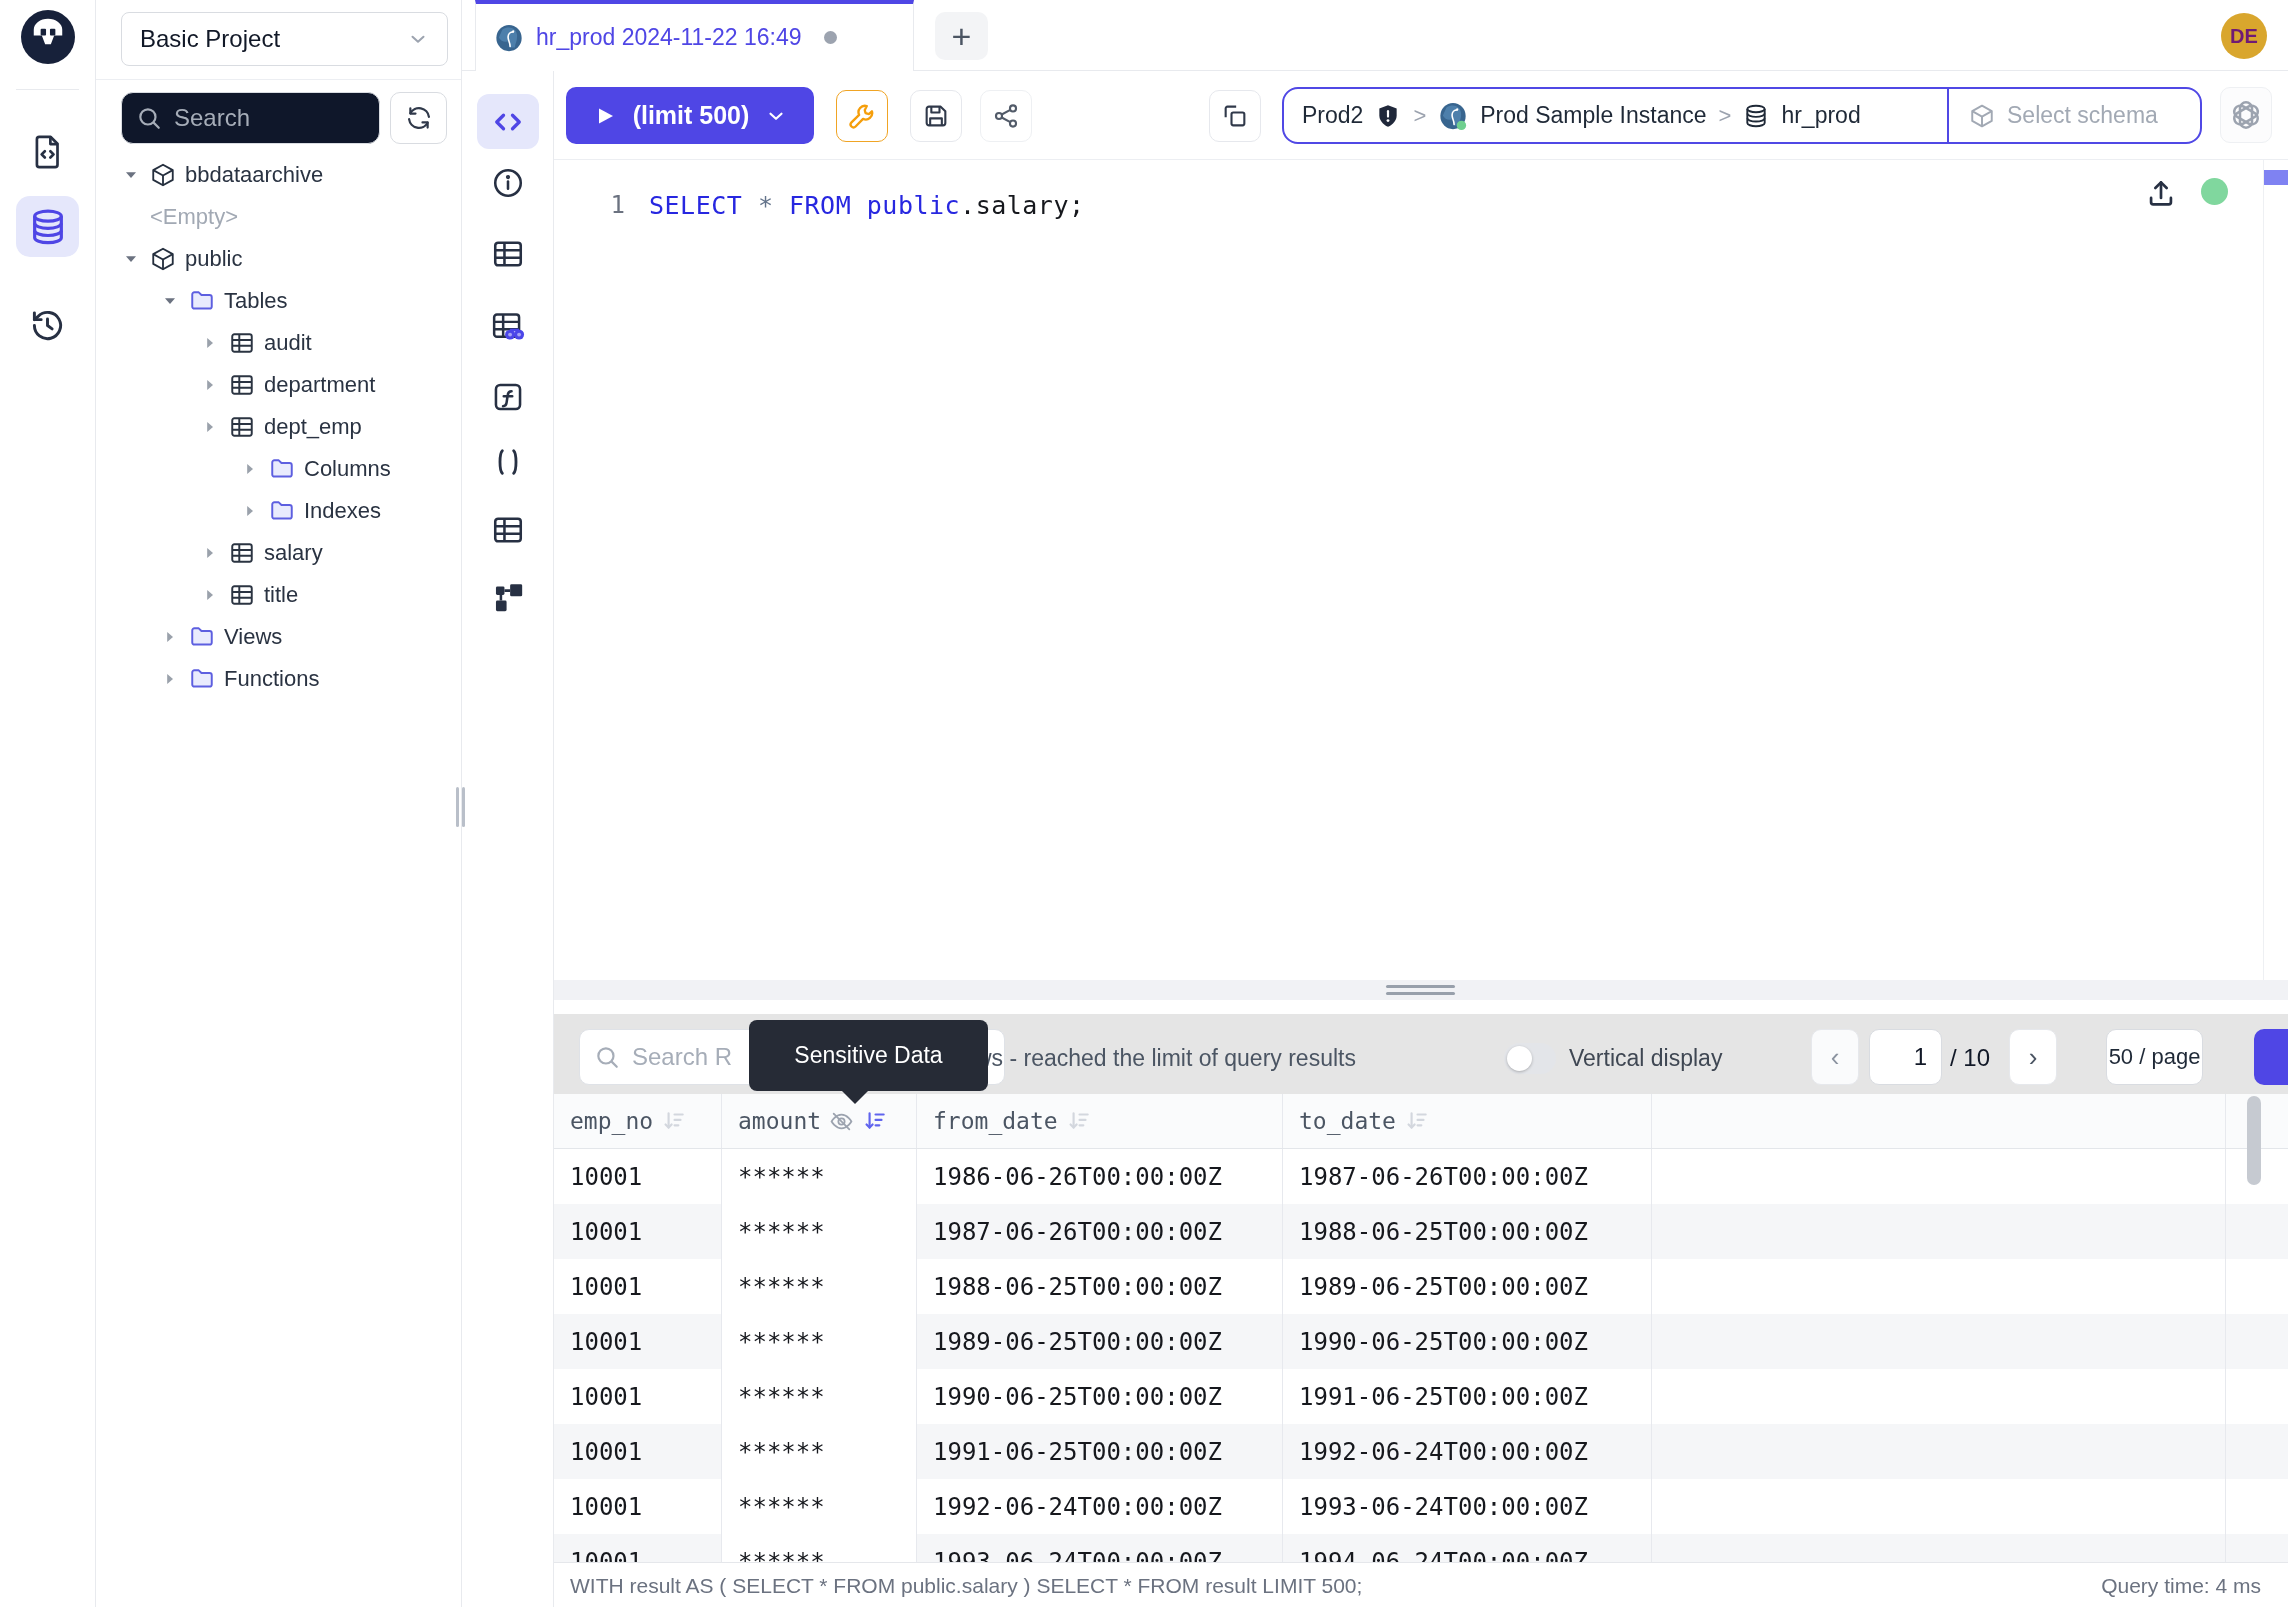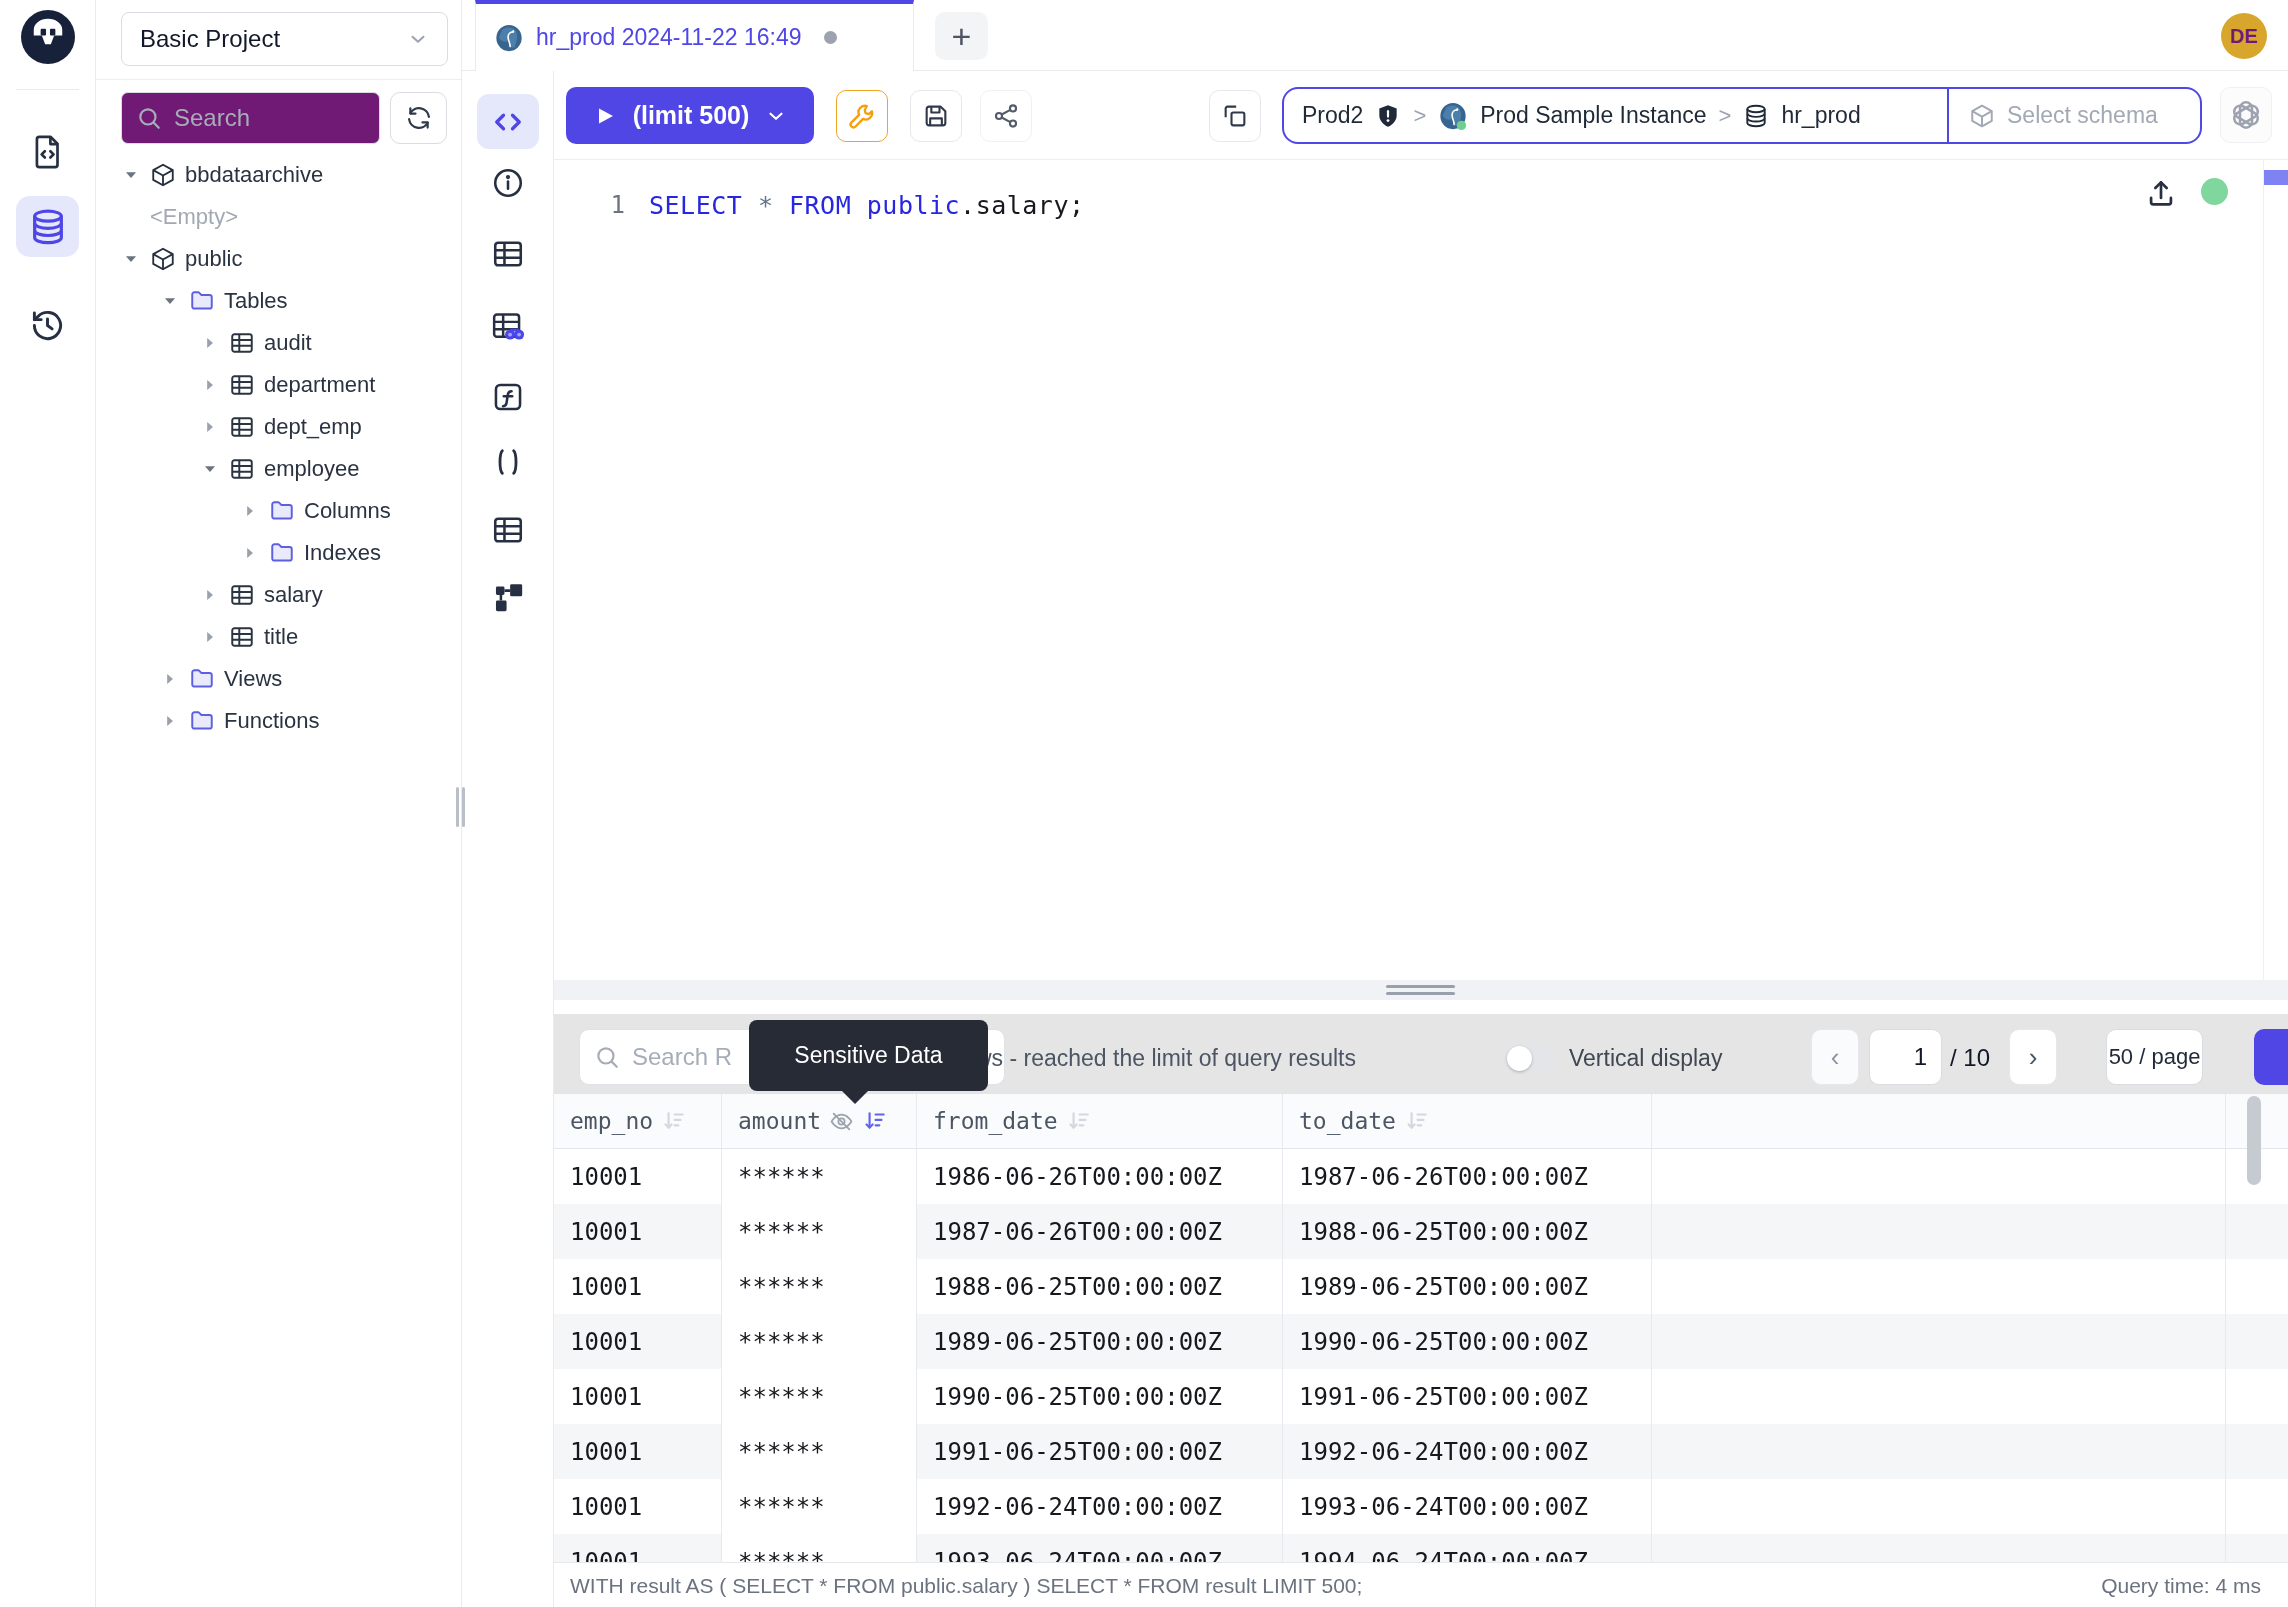--- a/index.html
+++ b/index.html
@@ -14,21 +14,21 @@
   .rail { position:absolute; left:0; top:0; width:96px; height:100%; background:#fff; border-right:1px solid #e8eaee; }
   .logo { position:absolute; left:21px; top:10px; }
   .rail-div { position:absolute; left:16px; right:16px; top:89px; border-top:1px solid #e8eaee; }
   .rail-btn { position:absolute; left:16px; width:63px; height:61px; border-radius:14px; display:flex; align-items:center; justify-content:center; }
   .rail-btn.active { background:#e5e7fb; }
 
   
   .sidepanel { position:absolute; left:96px; top:0; width:366px; height:100%; background:#fff; border-right:1px solid #e8eaee; }
   .proj-select { position:absolute; left:25px; top:12px; width:327px; height:54px; border:1px solid #d9dce1; border-radius:8px; display:flex; align-items:center; justify-content:space-between; padding:0 18px; font-size:24px; color:#111827; background:#fff; }
   .panel-div { position:absolute; left:0; right:0; top:79px; border-top:1px solid #eceef2; }
-  .search-box { position:absolute; left:25px; top:92px; width:259px; height:52px; border:1px solid #d9dce1; border-radius:7px; display:flex; align-items:center; gap:12px; padding:0 14px; background:#701a75; }
+  .search-box { position:absolute; left:25px; top:92px; width:259px; height:52px; border:1px solid #d9dce1; border-radius:12px; display:flex; align-items:center; gap:12px; padding:0 14px; background:#0f172a; }
   .search-box .ph { color:#a6adb8; font-size:24px; }
   .refresh-btn { position:absolute; left:294px; top:92px; width:57px; height:52px; border:1px solid #d9dce1; border-radius:10px; display:flex; align-items:center; justify-content:center; background:#fff; }
   .tree { position:absolute; left:0; right:0; top:154px; bottom:0; overflow:hidden; }
   .tree-row { height:42px; display:flex; align-items:center; gap:9px; font-size:22px; color:#2a3342; cursor:pointer; white-space:nowrap; }
   .tree-row .sp { width:20px; flex:0 0 20px; }
   .tree-row.muted { color:#a2a9b4; }
   .grip { position:absolute; left:456px; top:787px; width:12px; height:40px; display:flex; gap:3px; z-index:5; }
   .grip i { width:3px; height:100%; background:#b9bfc9; border-radius:2px; }
 
   
@@ -238,30 +238,20 @@
       </div>
       <div class="tree-row" style="padding-left: 104px;">
         <svg width="20" height="20" viewBox="0 0 20 20">
           <path d="M7.2 5v10L13 10z" fill="#9aa1ab"></path>
         </svg>
         <svg width="26" height="26" viewBox="0 0 24 24" fill="none" stroke="#2b3442" stroke-width="1.8">
           <rect x="3" y="4" width="18" height="16" rx="2"></rect>
           <path d="M3 9.3h18M3 14.6h18M9.5 4v16"></path>
         </svg>
         <span>dept_emp</span>
-      </div>
-      <div class="tree-row" style="padding-left: 104px;">
-        <svg width="20" height="20" viewBox="0 0 20 20">
-          <path d="M5 7.2h10L10 13z" fill="#6b7280"></path>
-        </svg>
-        <svg width="26" height="26" viewBox="0 0 24 24" fill="none" stroke="#2b3442" stroke-width="1.8">
-          <rect x="3" y="4" width="18" height="16" rx="2"></rect>
-          <path d="M3 9.3h18M3 14.6h18M9.5 4v16"></path>
-        </svg>
-        <span>employee</span>
       </div>
       <div class="tree-row" style="padding-left: 144px;">
         <svg width="20" height="20" viewBox="0 0 20 20">
           <path d="M7.2 5v10L13 10z" fill="#9aa1ab"></path>
         </svg>
         <svg width="26" height="26" viewBox="0 0 24 24" fill="#e9ebfd" stroke="#5d5fe0" stroke-width="1.8" stroke-linejoin="round">
           <path d="M3 6a2 2 0 0 1 2-2h4l2.5 2.5H19a2 2 0 0 1 2 2V17a2 2 0 0 1-2 2H5a2 2 0 0 1-2-2z"></path>
         </svg>
         <span>Columns</span>
       </div>

